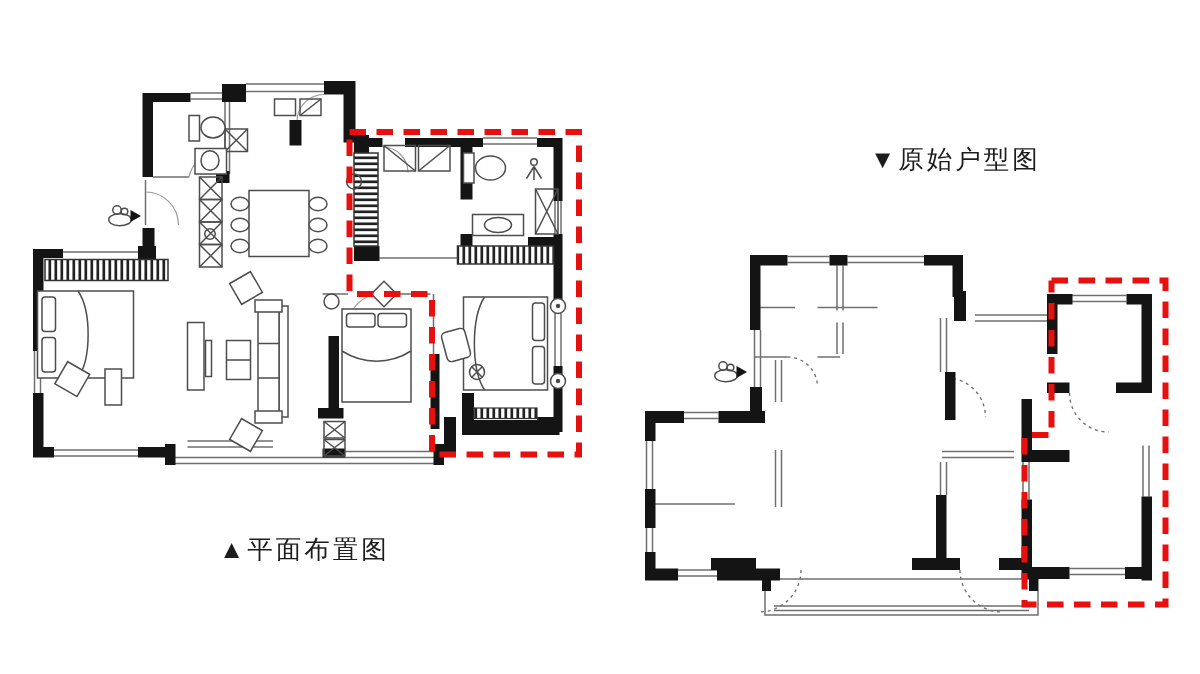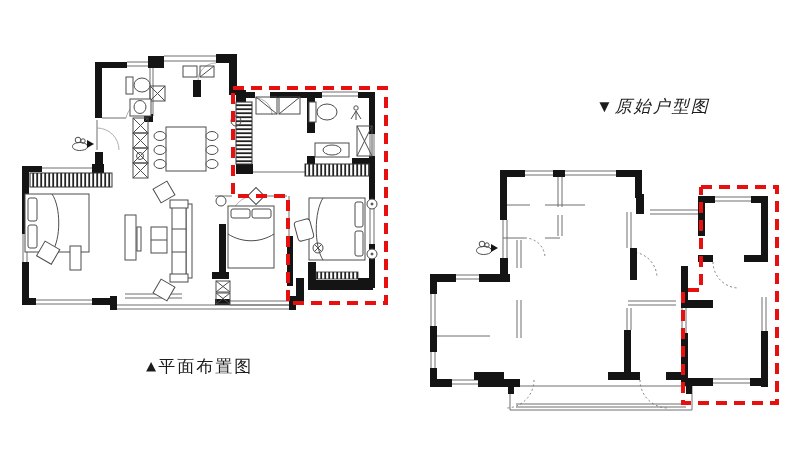--- a/index.html
+++ b/index.html
@@ -1,21 +1,21 @@
 <!DOCTYPE html>
 <html><head>
 <meta charset="utf-8">
 <style>
   html,body{margin:0;padding:0;background:#ffffff;}
   .stage{position:relative;width:800px;height:449px;background:#fff;overflow:hidden;
          font-family:"Liberation Serif","DejaVu Serif",serif;}
   .stage svg{position:absolute;left:0;top:0;}
   .caption{position:absolute;font-size:17px;color:#1c1c1c;letter-spacing:2px;white-space:nowrap;}
-  .caption-left{left:146px;top:355px;font-family:Liberation Mono, monospace;}
-  .caption-right{left:596px;top:95px;font-style:italic;}
+  .caption-left{left:146px;top:355px;}
+  .caption-right{left:580px;top:95px;}
   .wall{fill:#141414;stroke:none;}
   .thin{stroke:#6f6f6f;stroke-width:1;fill:none;}
   .thin2{stroke:#9a9a9a;stroke-width:.8;fill:none;}
   .furn{stroke:#4d4d4d;stroke-width:1;fill:#ffffff;}
   .furnN{stroke:#4d4d4d;stroke-width:1;fill:none;}
   .dotted{stroke:#6f6f6f;stroke-width:.9;fill:none;stroke-dasharray:2 2.5;}
   .red-dash{fill:none;stroke:#e80f0f;stroke-width:4;stroke-dasharray:11 7;stroke-linecap:butt;}
 </style>
 </head>
 <body>

